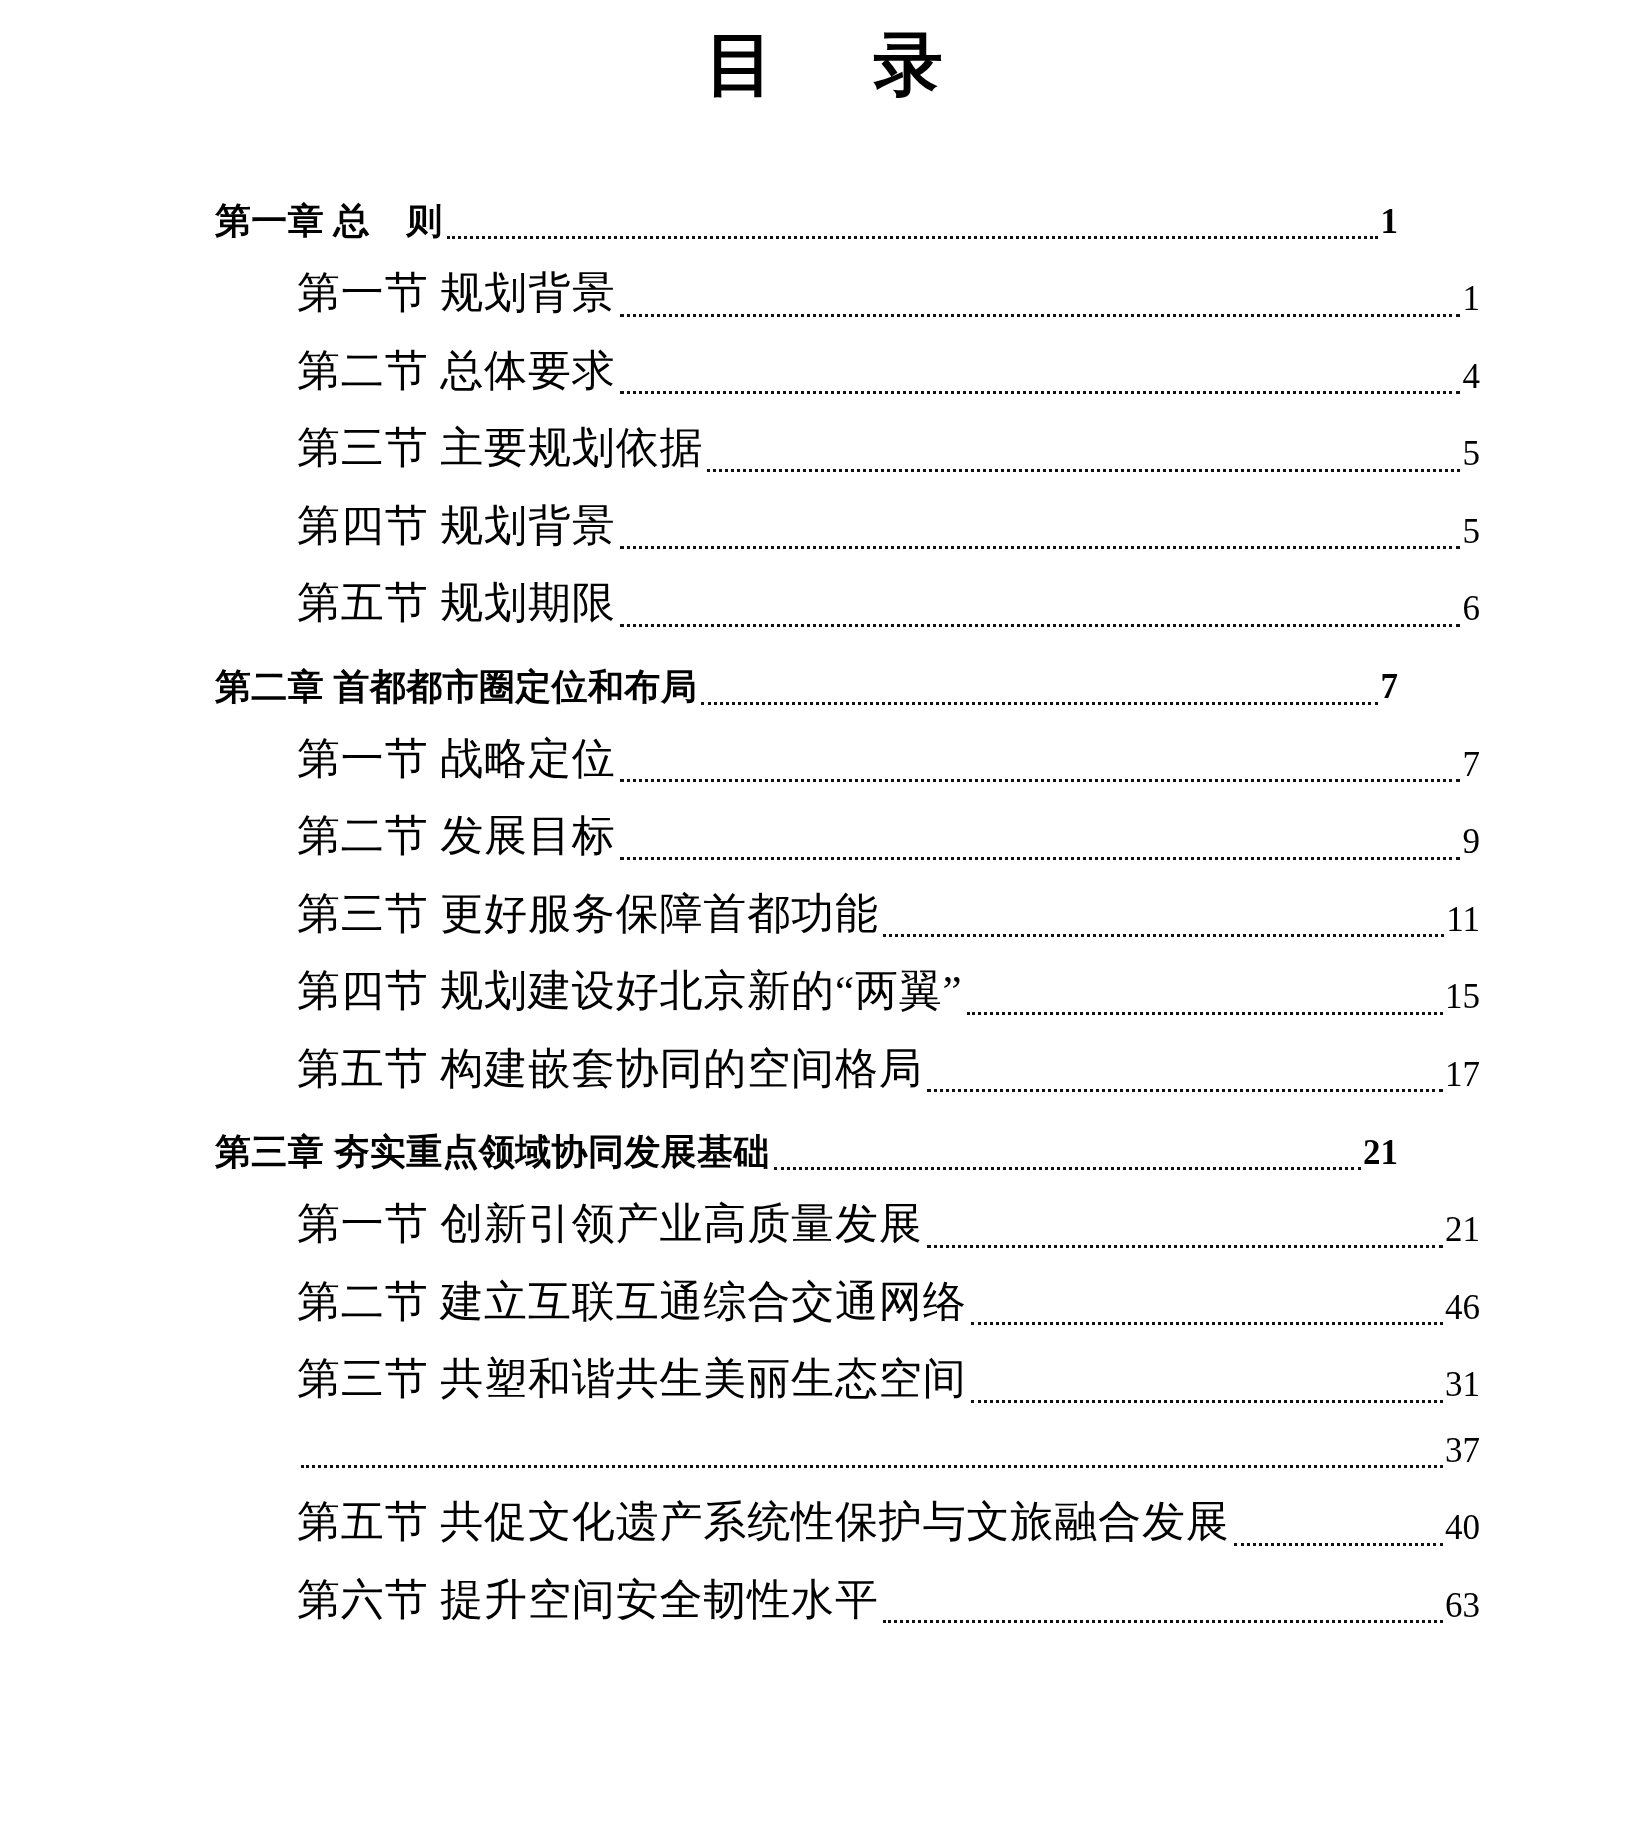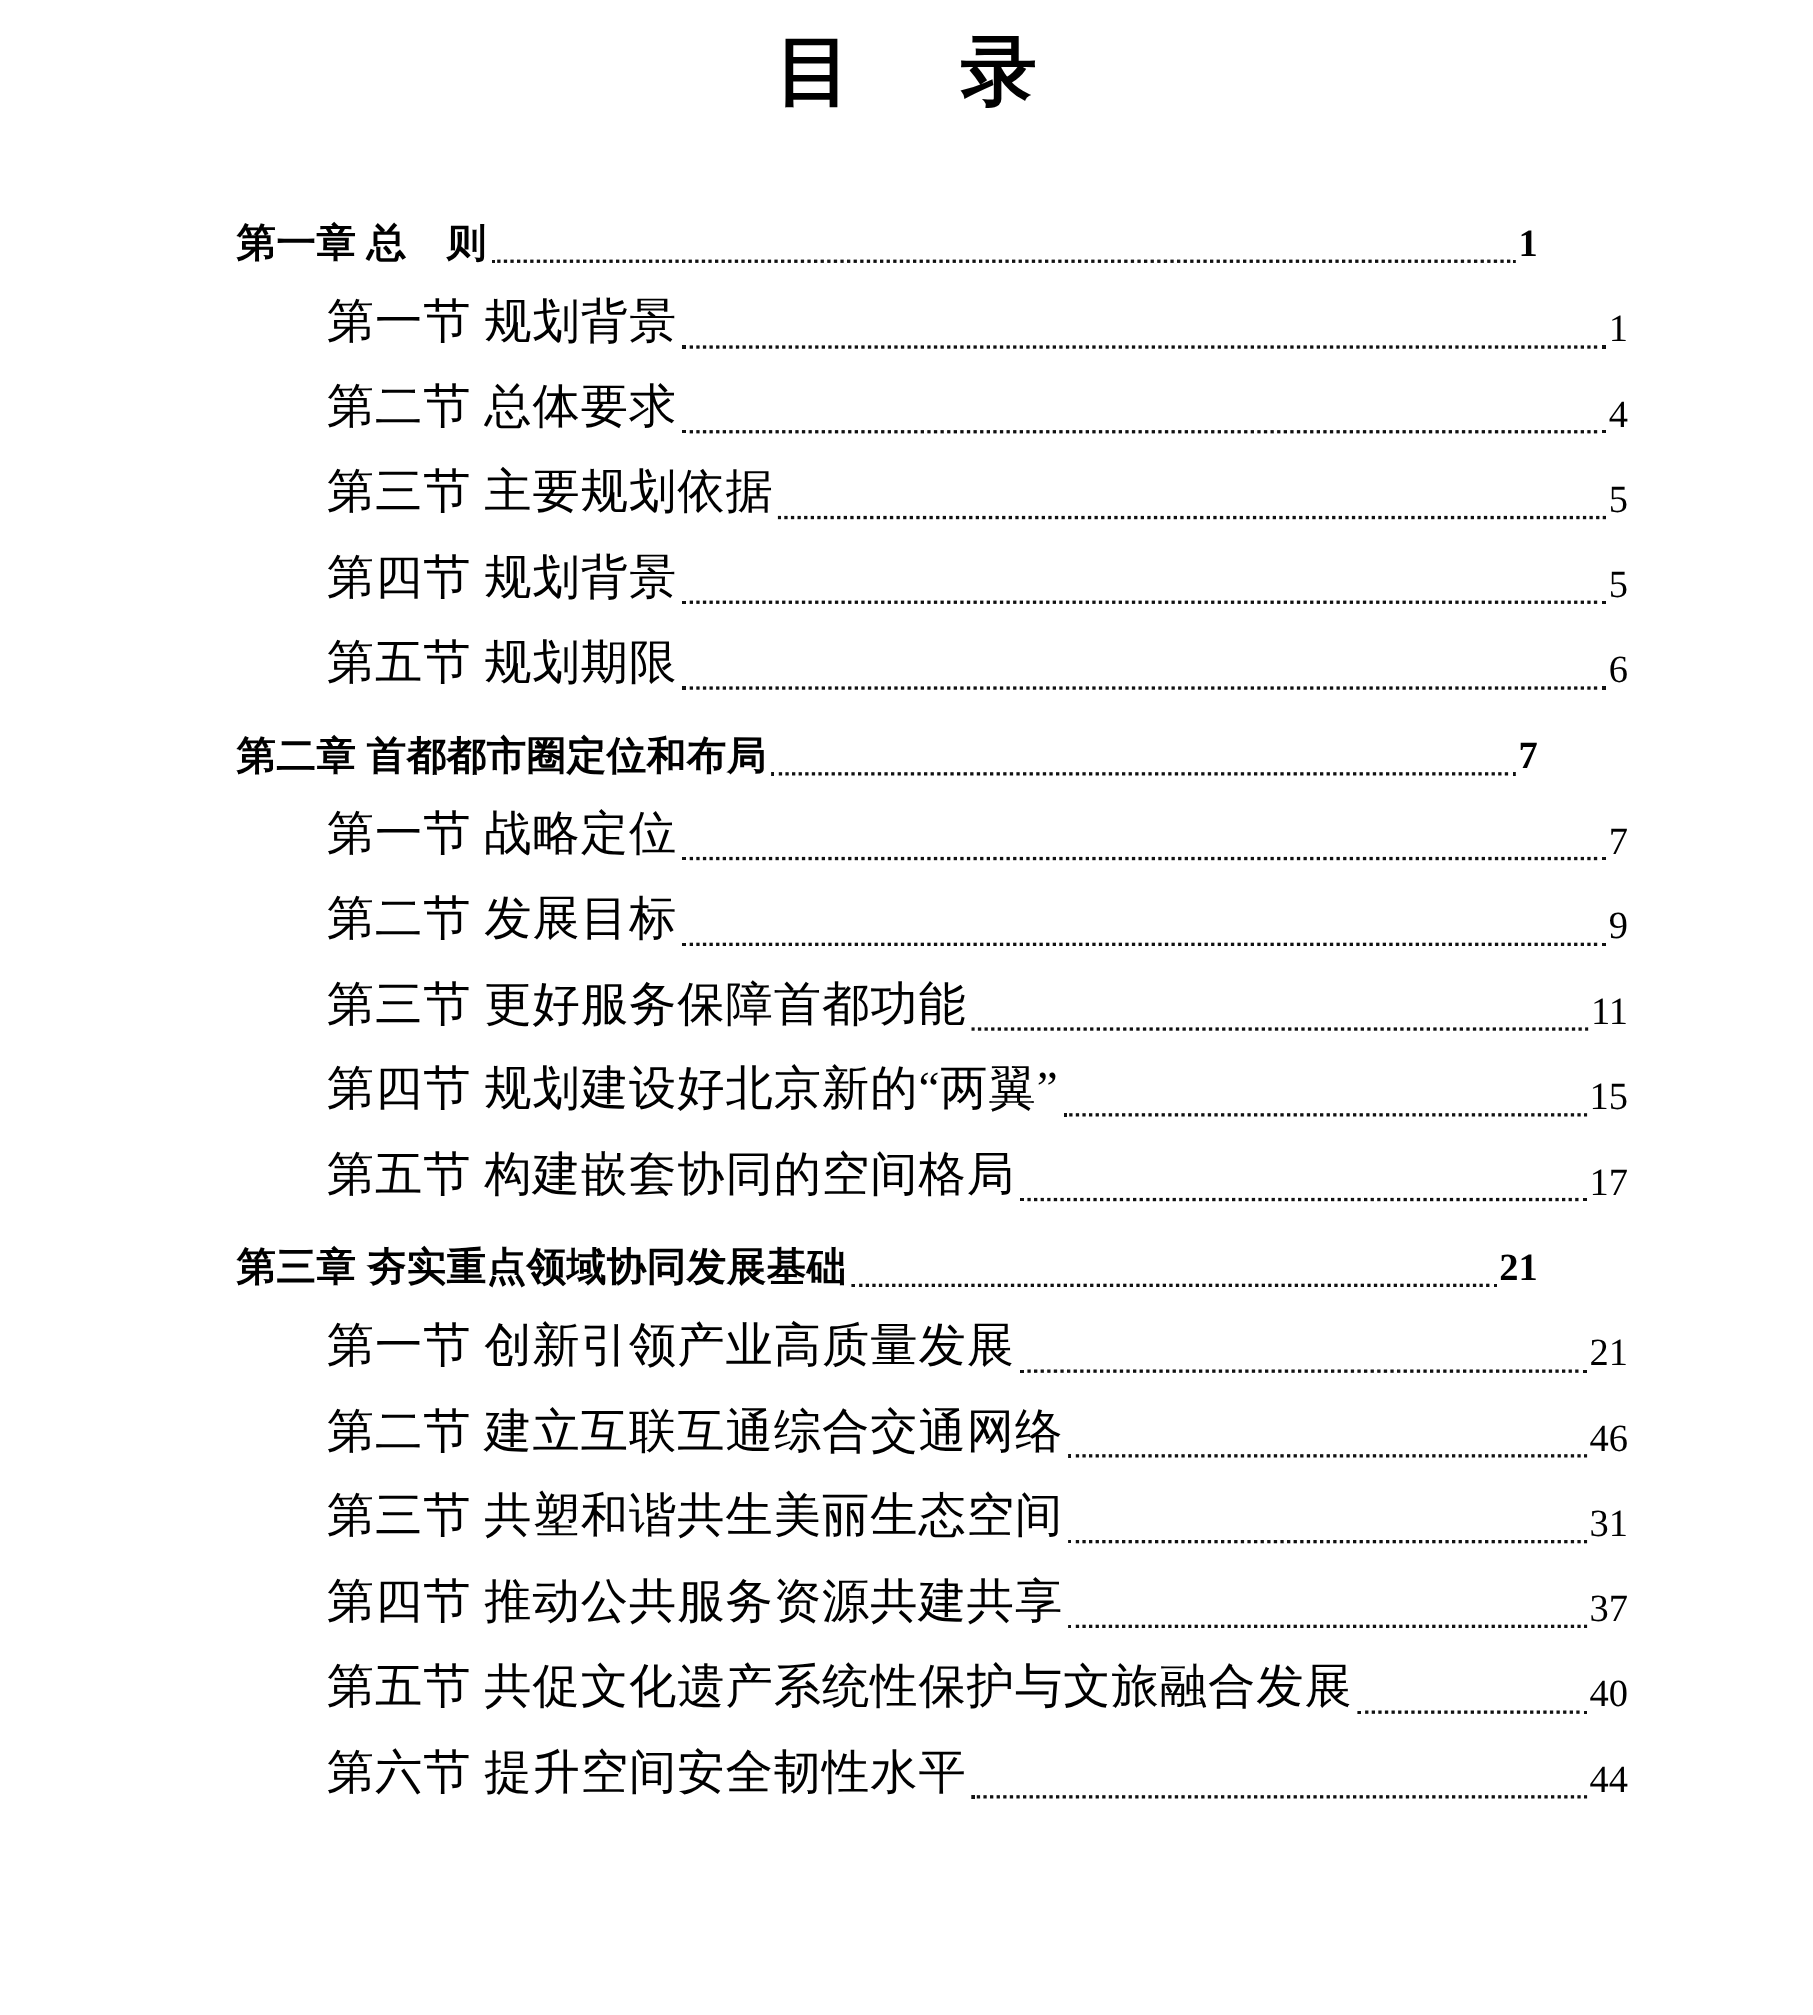--- a/index.html
+++ b/index.html
@@ -192,31 +192,30 @@
       <span class="pageno">46</span>
     </div>
 
     <div class="toc-row section-row">
       <span class="label">第三节 共塑和谐共生美丽生态空间</span>
       <span class="dots"></span>
       <span class="pageno">31</span>
     </div>
 
     <div class="toc-row section-row">
-      <span class="label">第四节 推动公共服务资源共建共享</span>
       <span class="dots"></span>
       <span class="pageno">37</span>
     </div>
 
     <div class="toc-row section-row">
       <span class="label">第五节 共促文化遗产系统性保护与文旅融合发展</span>
       <span class="dots"></span>
       <span class="pageno">40</span>
     </div>
 
     <div class="toc-row section-row">
       <span class="label">第六节 提升空间安全韧性水平</span>
       <span class="dots"></span>
-      <span class="pageno">44</span>
+      <span class="pageno">63</span>
     </div>
 
   </div>
 </div>
 
 </body></html>

